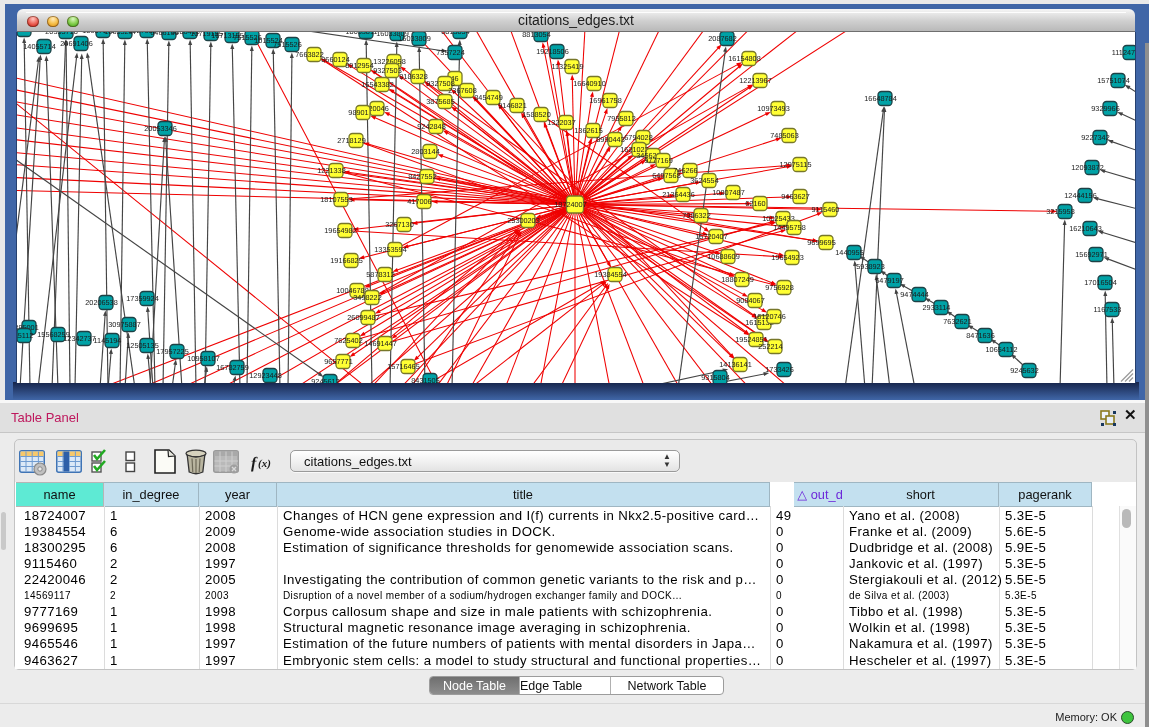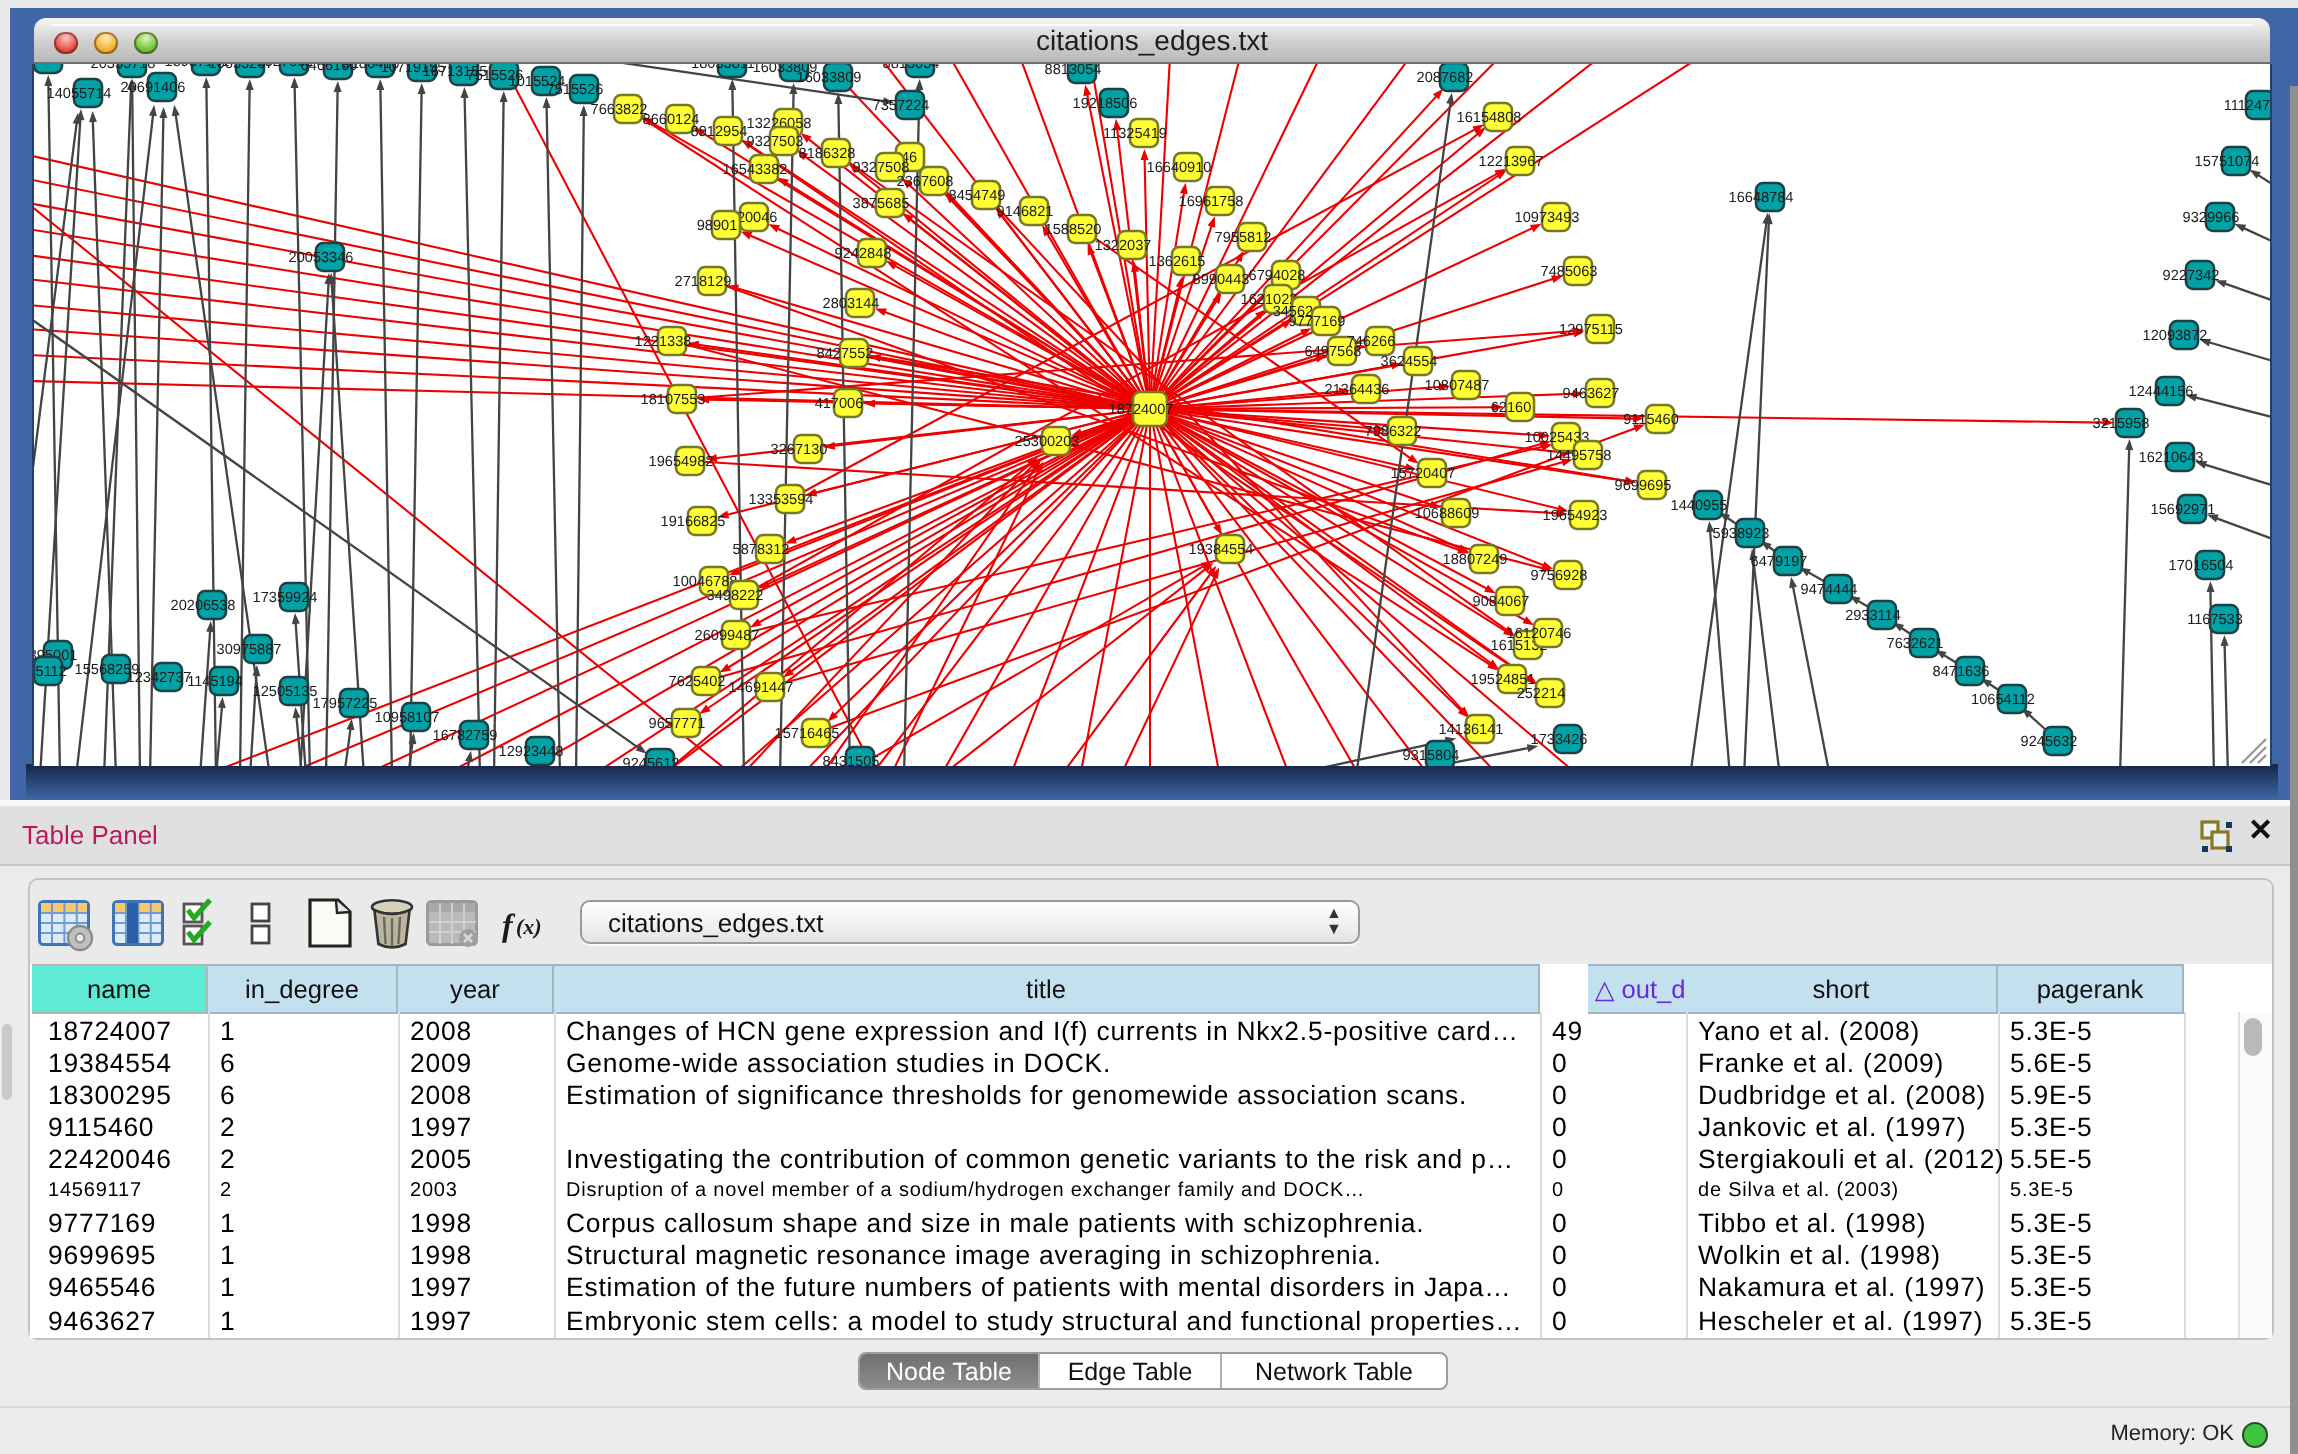--- a/index.html
+++ b/index.html
@@ -891,21 +891,21 @@
 
     <div class="abs" style="left:1104px;top:24px;width:17px;height:163px;background:#fafafa;border-left:1px solid #e0e0e0;"></div>
     <div class="abs" style="left:1107px;top:27px;width:9px;height:19px;background:#b9b9b9;border-radius:5px;"></div>
   </div>
 
   <div class="abs" style="left:429px;top:276px;height:19px;display:flex;
        border:1px solid #9c9c9c;border-radius:4px;overflow:hidden;background:#fff;
        font-size:12.5px;line-height:19px;box-sizing:border-box;">
     <div style="width:89px;text-align:center;color:#fff;
          background:linear-gradient(#6f6f6f,#8d8d8d);">Node Table</div>
-    <div style="width:90px;text-align:center;color:#111;border-left:1px solid #b0b0b0;">Edge Table</div>
+    <div style="width:90px;text-align:left;color:#111;border-left:1px solid #b0b0b0;">Edge Table</div>
     <div style="width:112px;text-align:center;color:#111;border-left:1px solid #b0b0b0;">Network Table</div>
   </div>
 
   <div class="abs" style="left:0;top:303px;width:1145px;height:1px;background:#d8d8d8;"></div>
   <div class="abs" style="right:28px;top:310.5px;font-size:11px;color:#222;">Memory: OK</div>
   <div class="abs" style="left:1121px;top:311px;width:13px;height:13px;border-radius:50%;
        background:#3ec43e;border:1.5px solid #2a4a2a;box-sizing:border-box;"></div>
 
   <div class="abs" style="left:1px;top:112px;width:5px;height:38px;background:#c9c9c9;border-radius:3px;"></div>
 </div>

